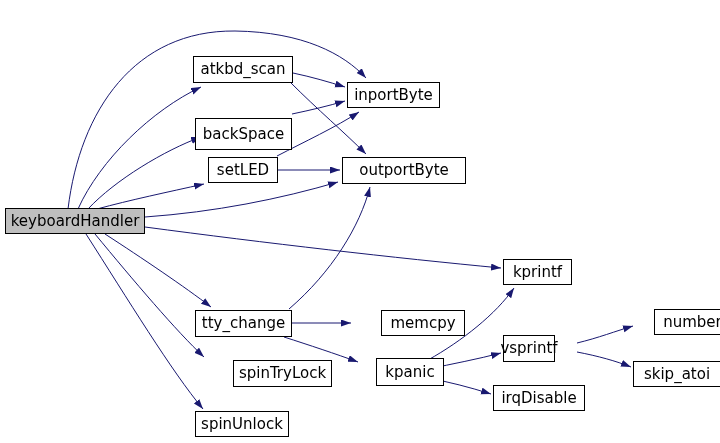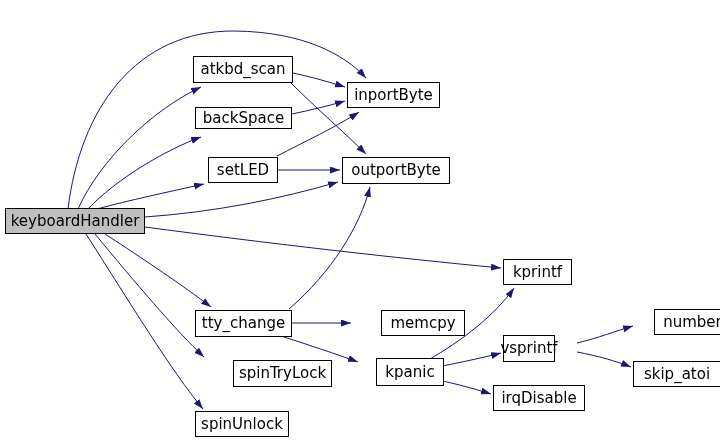--- a/index.html
+++ b/index.html
@@ -52,24 +52,24 @@
     <path class="edge" marker-end="url(#arrowhead)" d="M 284,337 C 309,345 336,354 358,362"></path>
     <path class="edge" marker-end="url(#arrowhead)" d="M 428,360 C 462,341 496,314 514,288"></path>
     <path class="edge" marker-end="url(#arrowhead)" d="M 428,369 C 452,364 478,359 501,353"></path>
     <path class="edge" marker-end="url(#arrowhead)" d="M 428,378 C 449,382 469,387 491,394"></path>
     <path class="edge" marker-end="url(#arrowhead)" d="M 577,343 C 598,338 616,331 633,326"></path>
     <path class="edge" marker-end="url(#arrowhead)" d="M 577,352 C 598,356 616,361 631,367"></path>
   </svg>
 
   <div class="node root" style="left:5px;  top:208px; width:140px; height:26px;">keyboardHandler</div>
   <div class="node" style="left:193px; top:56px;  width:100px; height:27px;">atkbd_scan</div>
-  <div class="node" style="left:195px; top:107px; width:97px;  height:22px;">backSpace</div>
+  <div class="node" style="left:195px; top:118px; width:97px;  height:32px;">backSpace</div>
   <div class="node" style="left:347px; top:82px;  width:93px;  height:26px;">inportByte</div>
   <div class="node" style="left:208px; top:157px; width:70px;  height:26px;">setLED</div>
-  <div class="node" style="left:342px; top:157px; width:108px; height:27px;">outportByte</div>
+  <div class="node" style="left:342px; top:157px; width:124px; height:27px;">outportByte</div>
   <div class="node" style="left:503px; top:259px; width:69px;  height:26px;">kprintf</div>
   <div class="node" style="left:195px; top:310px; width:97px;  height:27px;">tty_change</div>
   <div class="node" style="left:353px; top:310px; width:84px;  height:26px;margin-left:28px;">memcpy</div>
   <div class="node" style="left:193px; top:360px; width:99px;  height:27px;margin-left:40px;">spinTryLock</div>
   <div class="node" style="left:195px; top:411px; width:94px;  height:26px;">spinUnlock</div>
   <div class="node" style="left:360px; top:358px; width:68px;  height:28px;margin-left:16px;">kpanic</div>
   <div class="node" style="left:503px; top:335px; width:52px;  height:27px;">vsprintf</div>
   <div class="node" style="left:493px; top:385px; width:92px;  height:26px;">irqDisable</div>
   <div class="node" style="left:654px; top:309px; width:77px;  height:26px;">number</div>
   <div class="node" style="left:633px; top:361px; width:88px;  height:26px;">skip_atoi</div>

